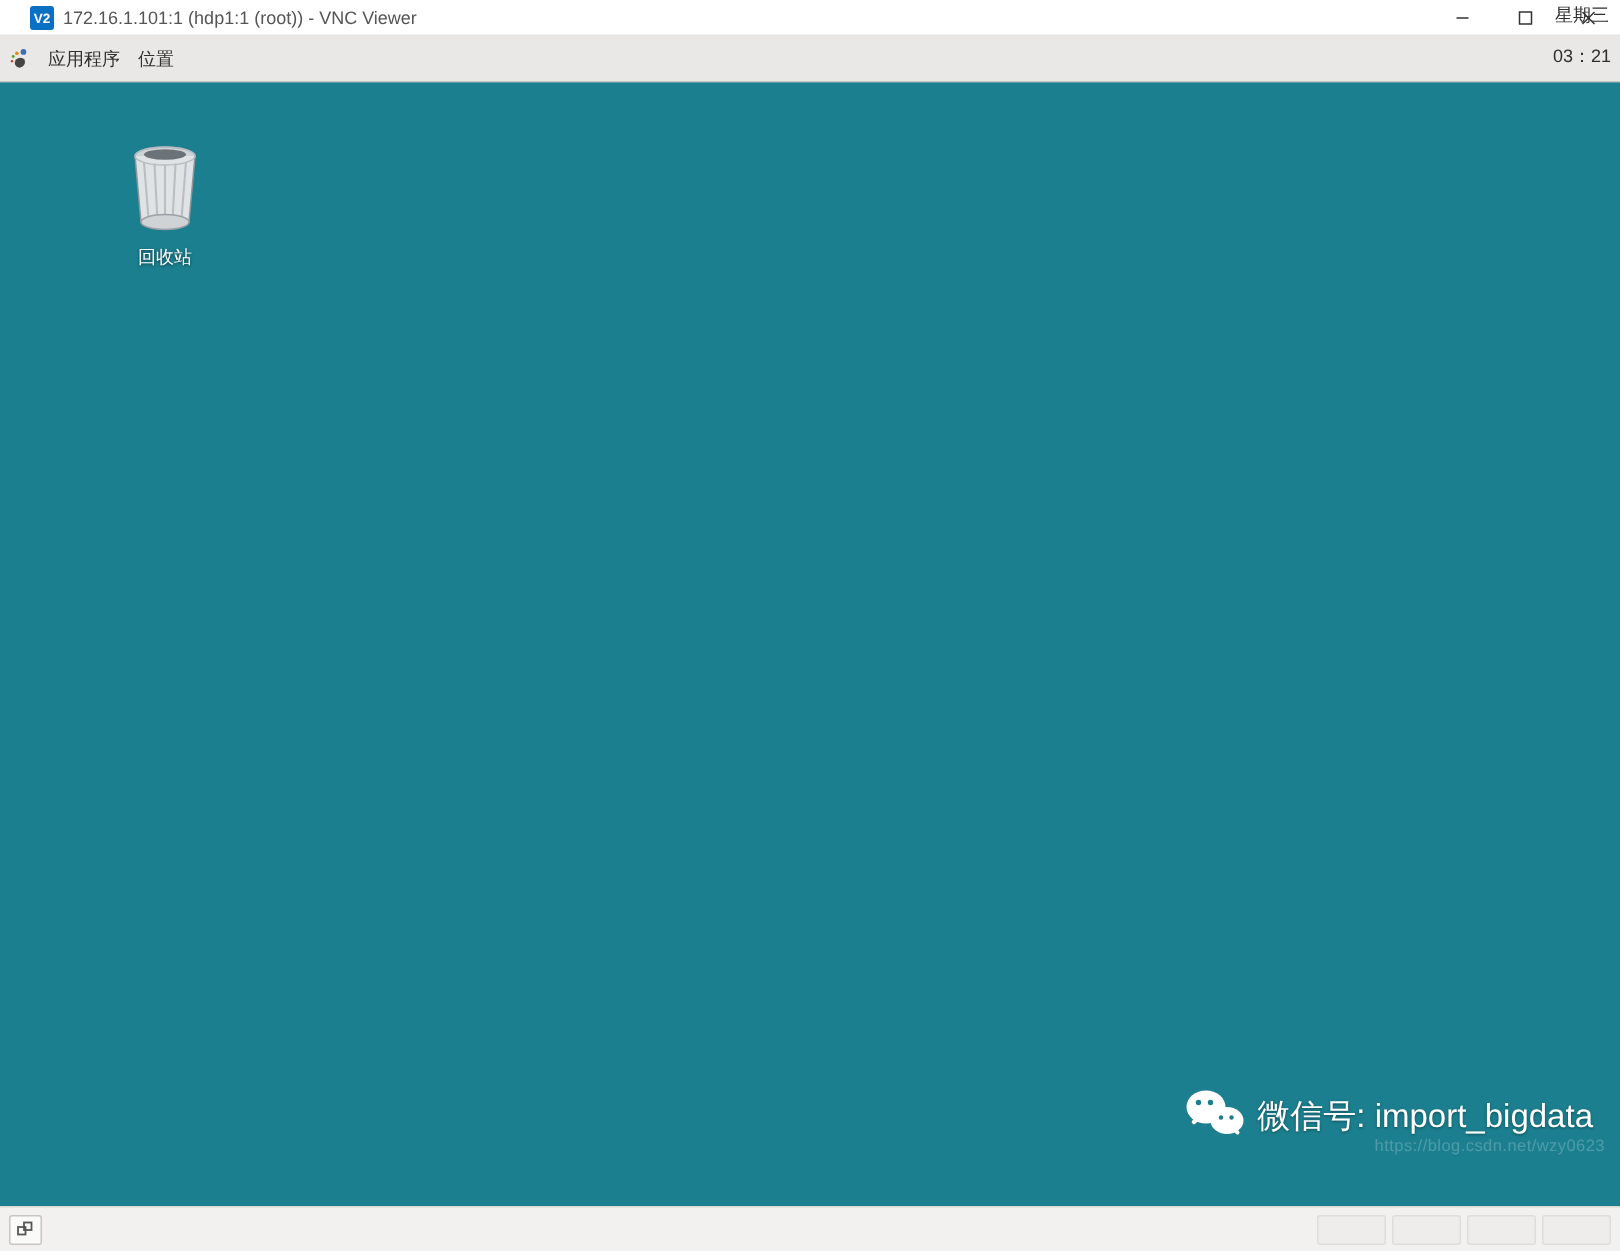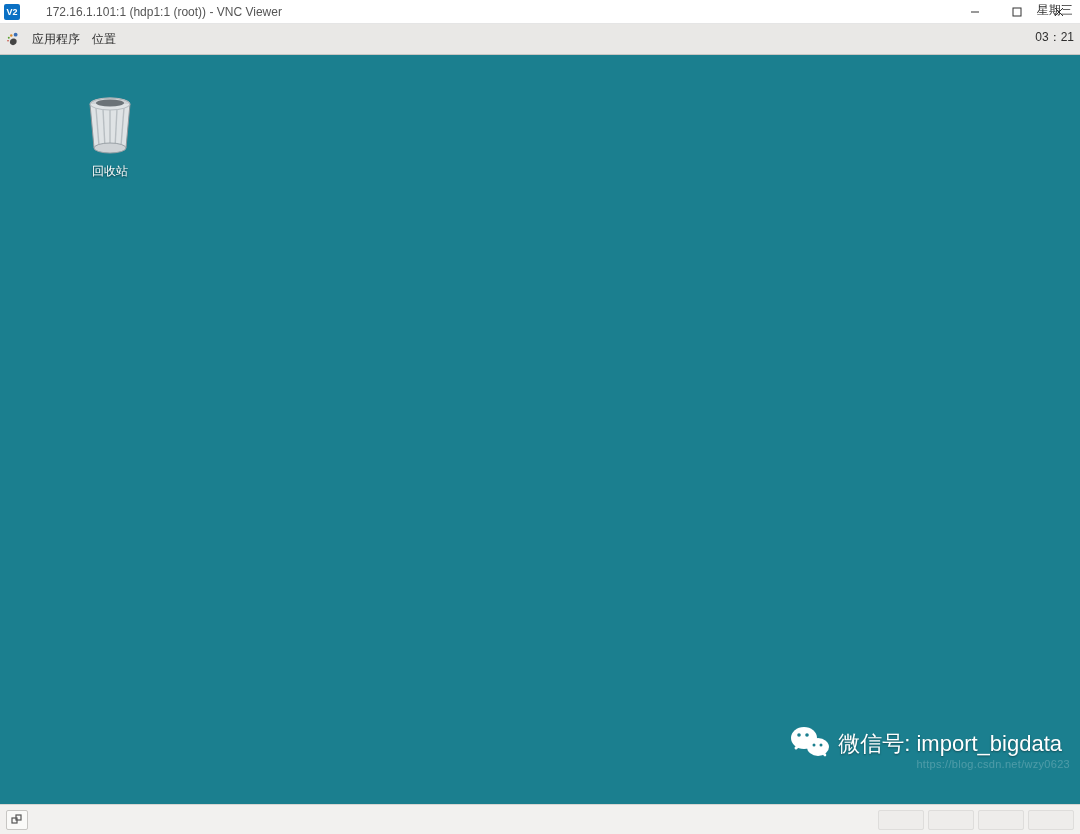--- a/index.html
+++ b/index.html
@@ -12,35 +12,35 @@
       overflow: hidden;
       position: relative;
     }
     
     .win-titlebar {
       height: 24px;
       background: #fff;
       border-bottom: 1px solid #e5e5e5;
       display: flex;
       align-items: center;
-      padding-left: 4px;
+      padding-left: 20px;
     }
     .vnc-app-icon {
       width: 16px; height: 16px;
       background: #0a70c4;
       color: #fff;
       font-size: 9px;
       font-weight: bold;
       display: flex;
       align-items: center;
       justify-content: center;
       border-radius: 2px;
       margin-right: 6px;
     }
-    .win-title { color: #555; font-size: 12px; flex: 1; margin-left: 20px; }
+    .win-title { color: #555; font-size: 12px; flex: 1; }
     .win-controls { display: flex; height: 24px; }
     .win-btn {
       width: 42px; height: 24px;
       display: flex; align-items: center; justify-content: center;
       color: #333;
     }
     .win-btn svg { stroke: #333; stroke-width: 1; fill: none; }
     
     .vnc-area {
       height: 780px;

